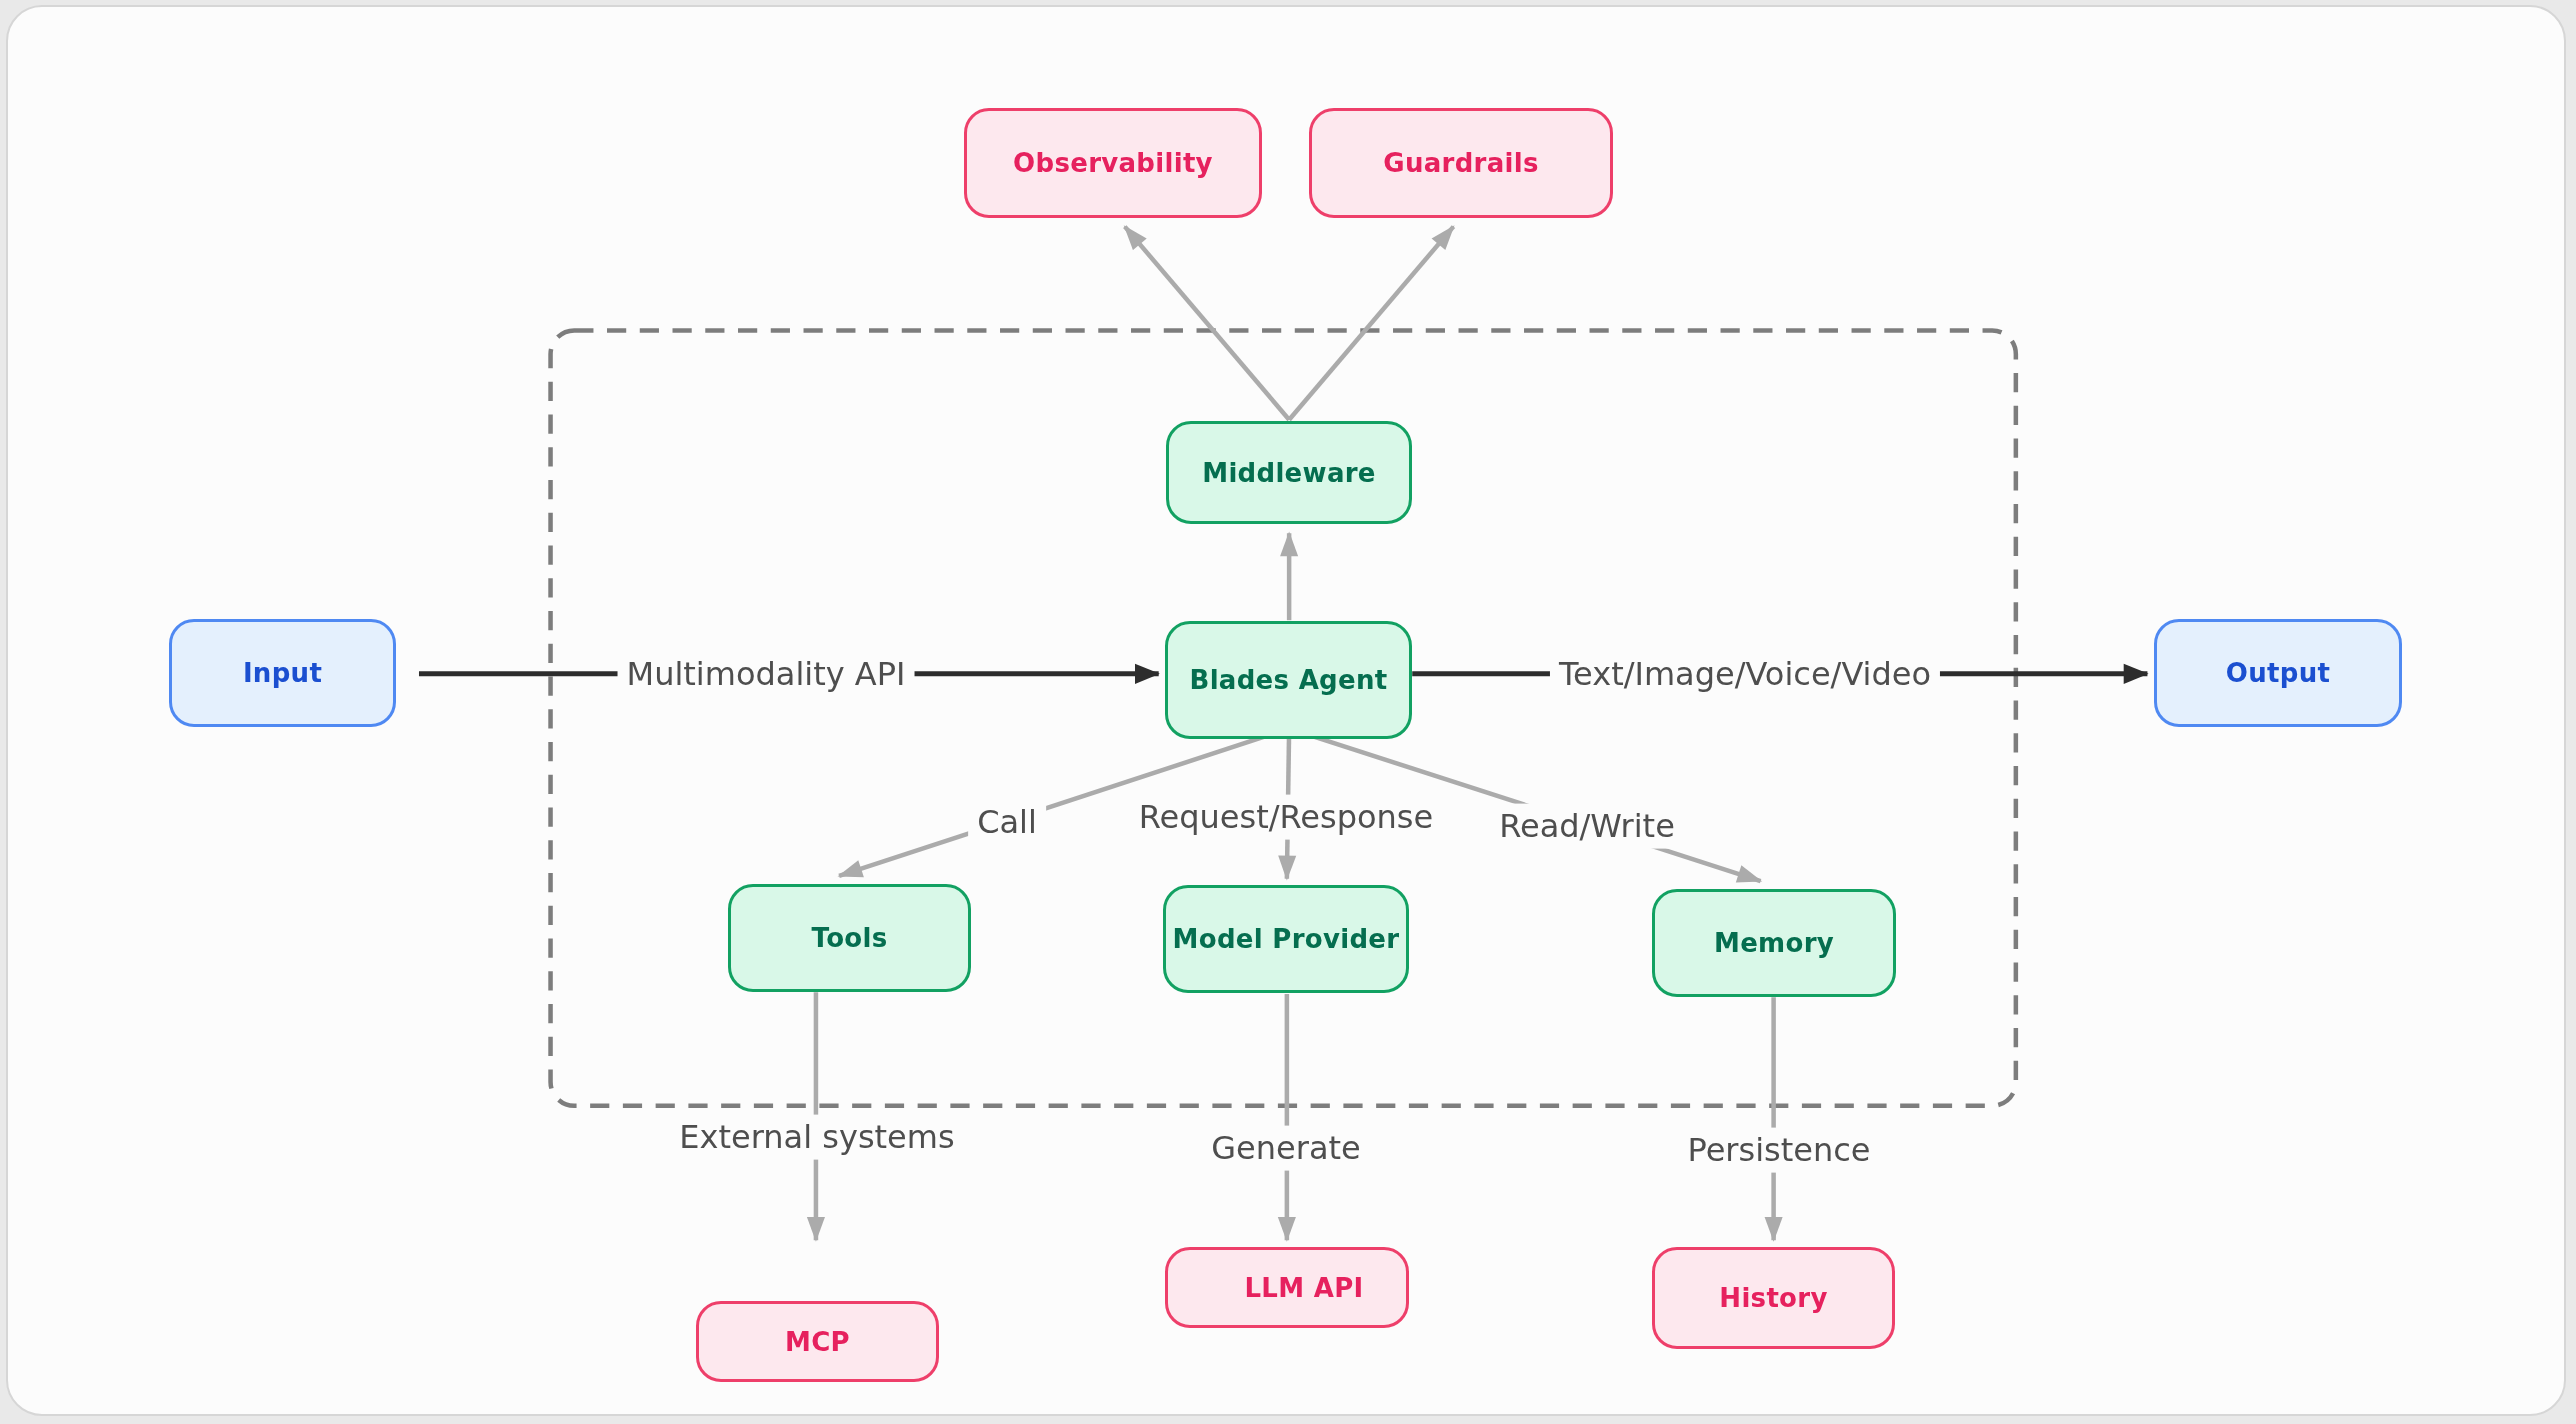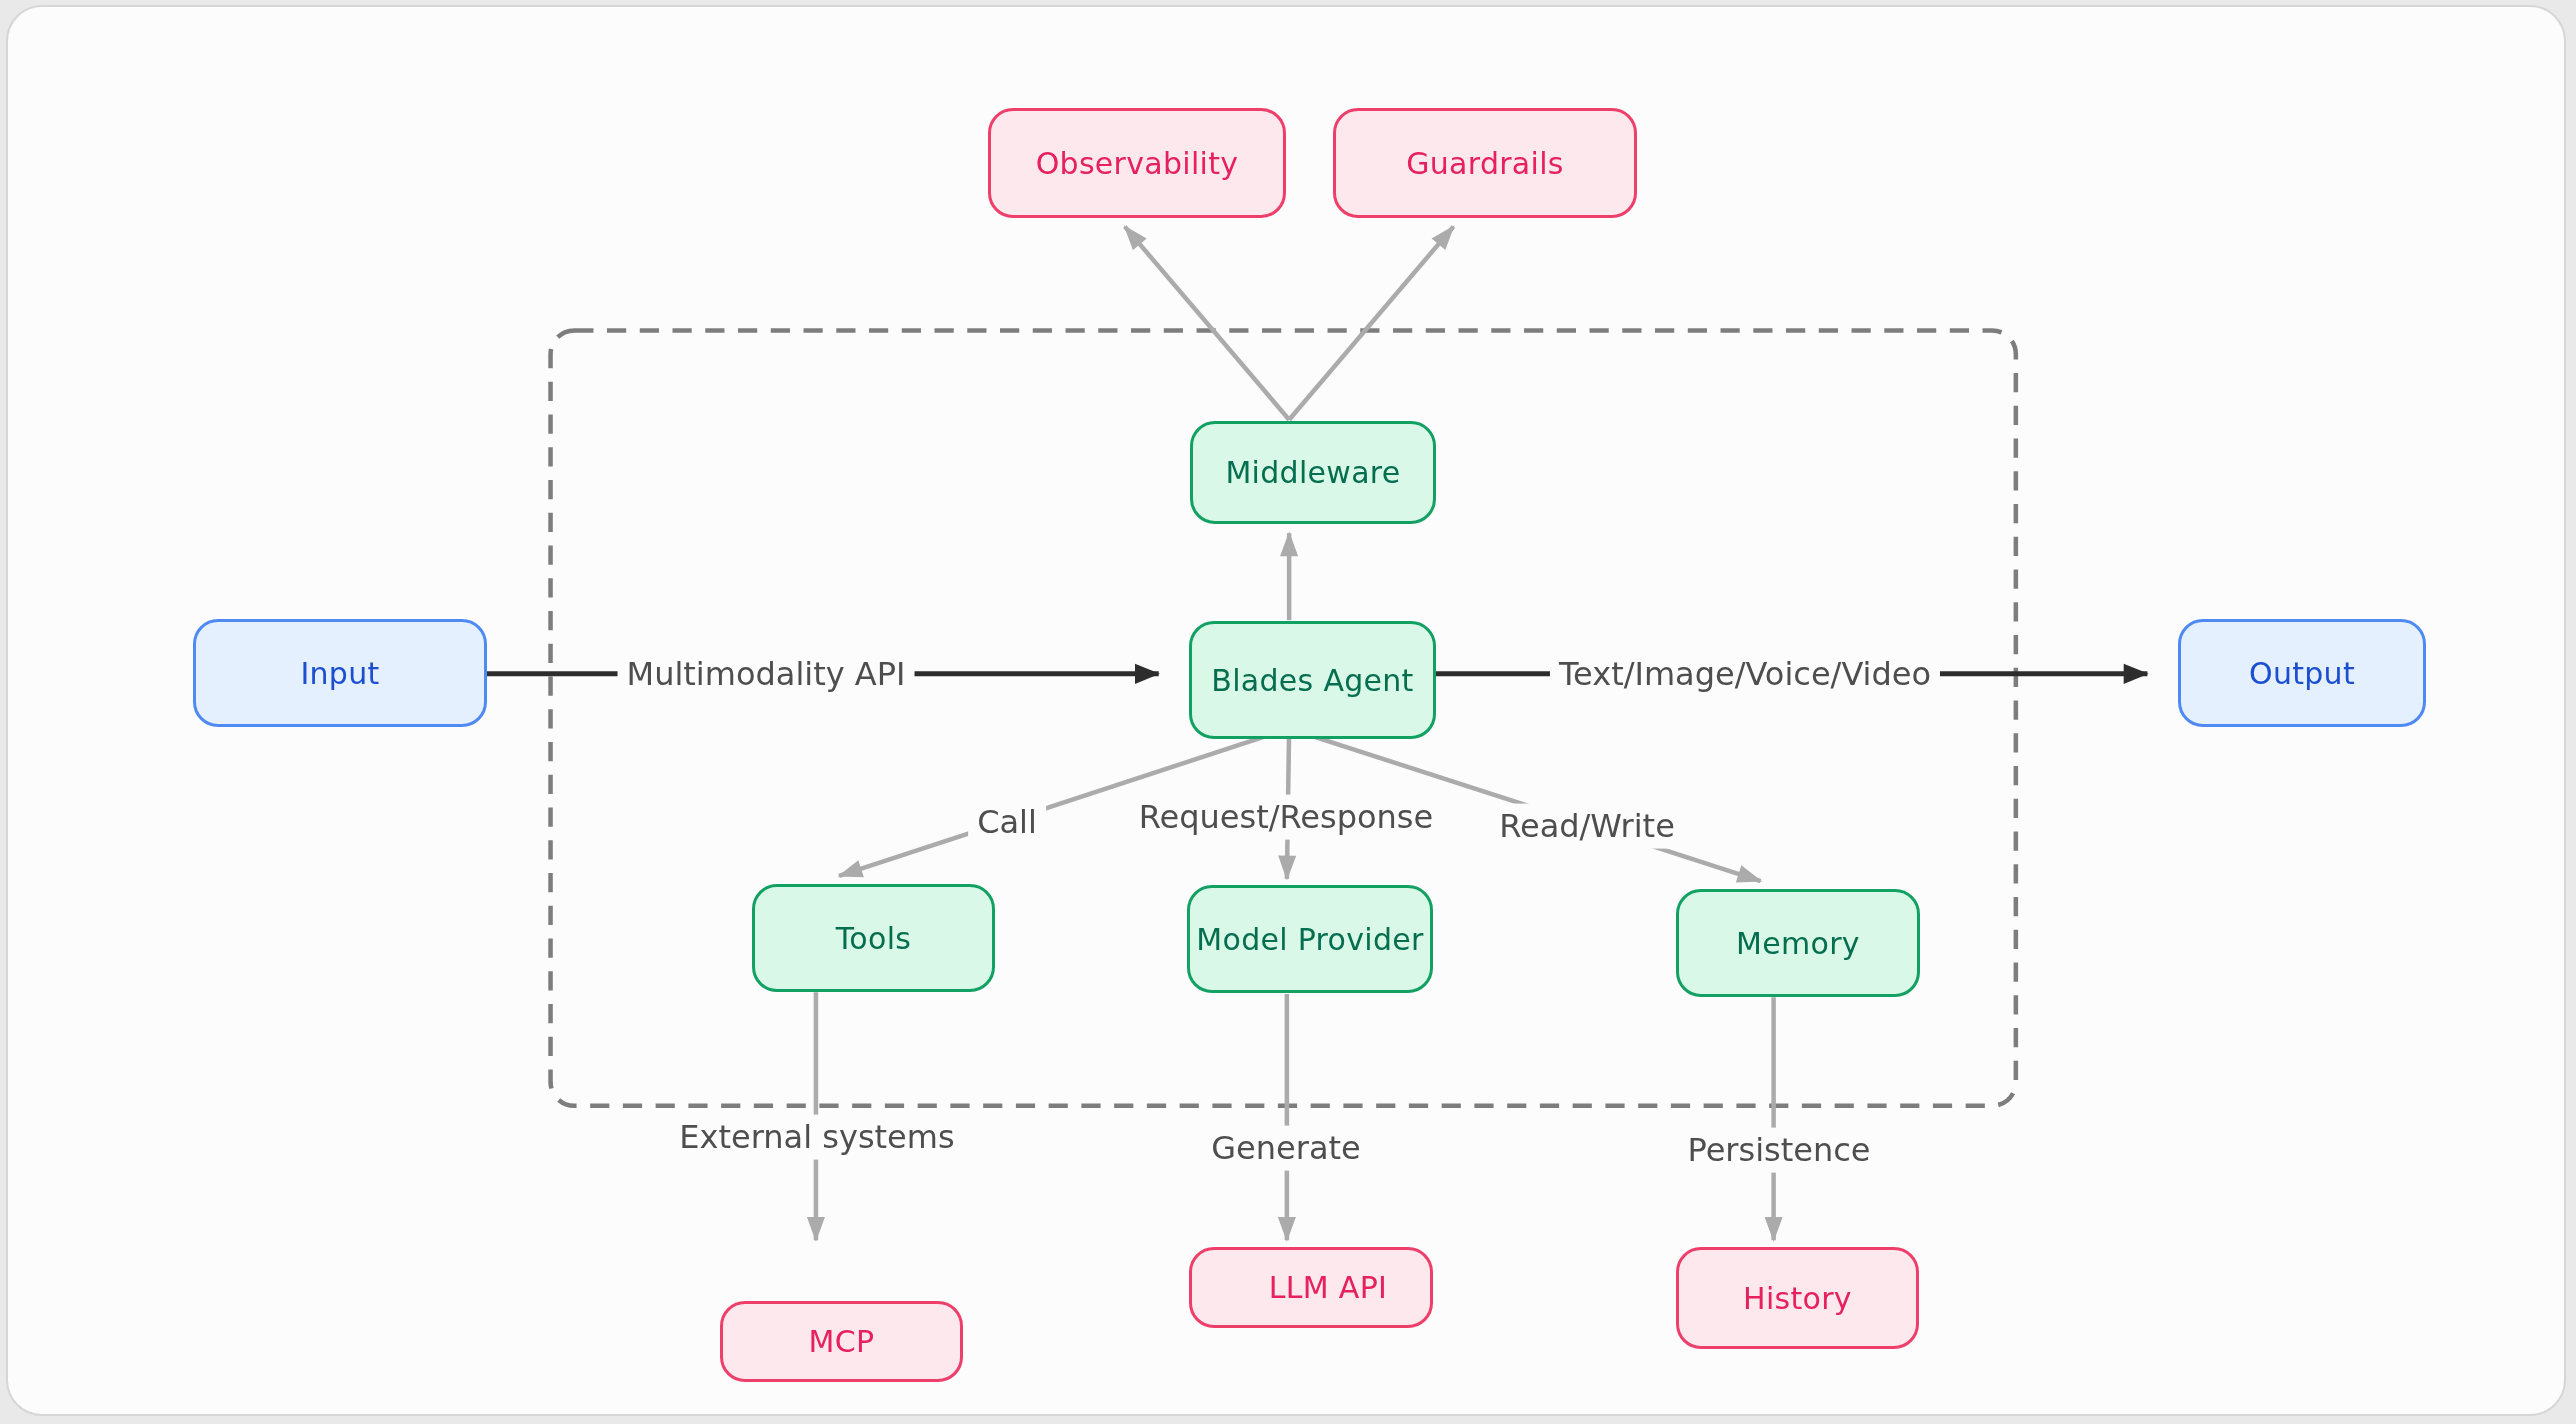--- a/index.html
+++ b/index.html
@@ -40,25 +40,24 @@
   .head-black { fill: var(--edge-black, #2d2d2d); }
 
   .node {
     position: absolute;
     box-sizing: border-box;
     border-radius: 25px;
     border: 3.4px solid transparent;
     display: flex;
     align-items: center;
     justify-content: center;
-    font-size: 30px;
-    font-weight: 400;
+    font-size: 26px;
+    font-weight: 700;
     letter-spacing: 0.3px;
     white-space: nowrap;
-    margin-left: 24px;
   }
   .node.green {
     background: var(--green-fill, #d9f8e8);
     border-color: var(--green-border, #12a162);
     color: var(--green-text, #056e4f);
   }
   .node.pink {
     background: var(--pink-fill, #fde8ee);
     border-color: var(--pink-border, #ee3f6a);
     color: var(--pink-text, #e6215e);
@@ -110,21 +109,21 @@
     <path class="edge-gray" d="M2283,1290 L3118,1560" marker-end="url(#head-gray)"></path>
     <path class="edge-gray" d="M1445,1757 L1445,2196" marker-end="url(#head-gray)"></path>
     <path class="edge-gray" d="M2279,1760 L2279,2196" marker-end="url(#head-gray)"></path>
     <path class="edge-gray" d="M3141,1766 L3141,2196" marker-end="url(#head-gray)"></path>
   </svg>
 
   <div class="node pink" style="left:964px; top:108px;  width:298px; height:110px;">Observability</div>
   <div class="node pink" style="left:1309px; top:108px;  width:304px; height:110px;">Guardrails</div>
   <div class="node green" style="left:1166px; top:421px;  width:246px; height:103px;">Middleware</div>
   <div class="node green" style="left:1165px; top:621px; width:247px; height:118px;">Blades Agent</div>
-  <div class="node blue" style="left:169px;  top:619px; width:294px; height:108px;">Input</div>
+  <div class="node blue" style="left:169px;  top:619px; width:227px; height:108px;">Input</div>
   <div class="node blue" style="left:2154px; top:619px; width:248px; height:108px;">Output</div>
   <div class="node green" style="left:728px; top:884px; width:243px; height:108px;">Tools</div>
   <div class="node green" style="left:1163px; top:885px; width:246px; height:108px;">Model Provider</div>
   <div class="node green" style="left:1652px; top:889px; width:244px; height:108px;">Memory</div>
   <div class="node pink" style="left:696px; top:1301px; width:243px; height:81px;">MCP</div>
   <div class="node pink" style="left:1165px; top:1247px; width:244px; height:81px;padding-left:34px;">LLM API</div>
   <div class="node pink" style="left:1652px; top:1247px; width:243px; height:102px;">History</div>
 
   <div class="edge-label" style="left:766px; top:674px;">Multimodality API</div>
   <div class="edge-label" style="left:1745px; top:674px;">Text/Image/Voice/Video</div>

